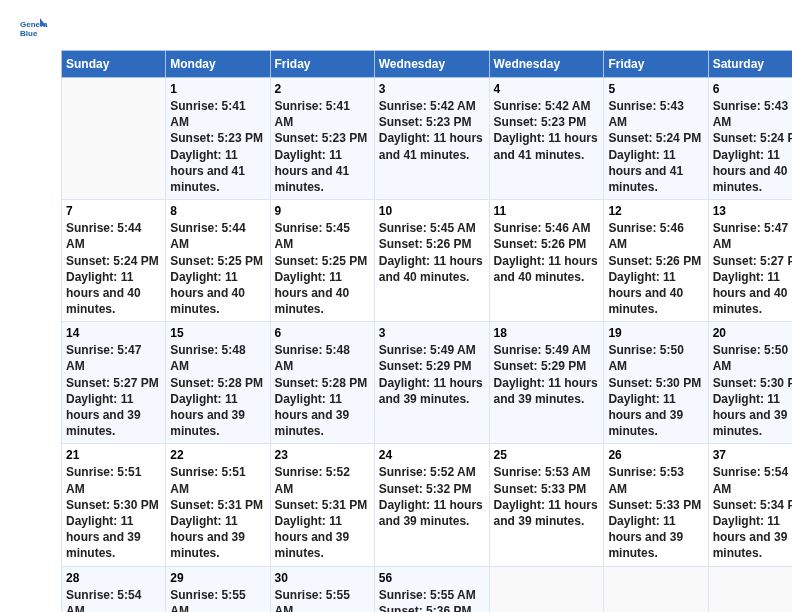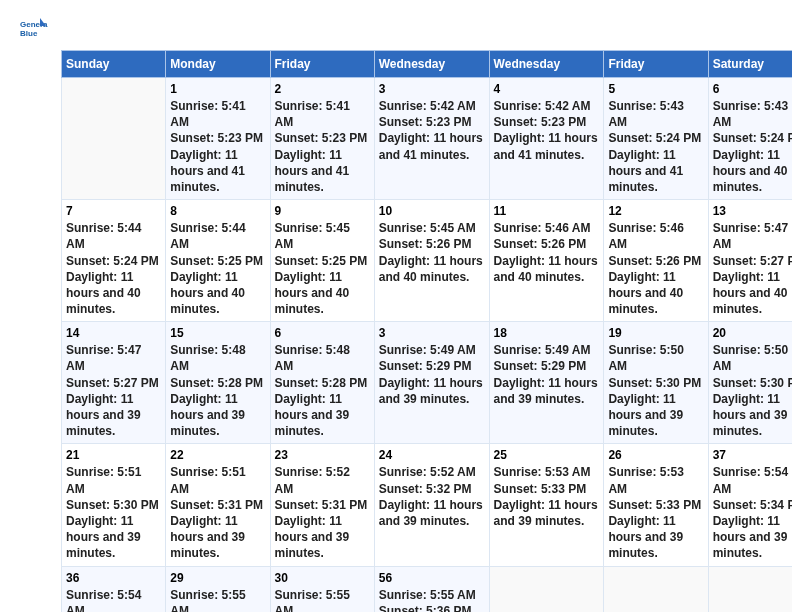--- a/index.html
+++ b/index.html
@@ -295,21 +295,21 @@
         </td>
         <td>
           <span class="day-number">37</span>
           <div class="day-info" style="white-space: pre-line;">Sunrise: 5:54 AM
 Sunset: 5:34 PM
 Daylight: 11 hours and 39 minutes.</div>
         </td>
       </tr>
       <tr>
         <td>
-          <span class="day-number">36</span>
+          <span class="day-number">28</span>
           <div class="day-info" style="white-space: pre-line;">Sunrise: 5:54 AM
 Sunset: 5:34 PM
 Daylight: 11 hours and 39 minutes.</div>
         </td>
         <td>
           <span class="day-number">29</span>
           <div class="day-info" style="white-space: pre-line;">Sunrise: 5:55 AM
 Sunset: 5:35 PM
 Daylight: 11 hours and 39 minutes.</div>
         </td>

